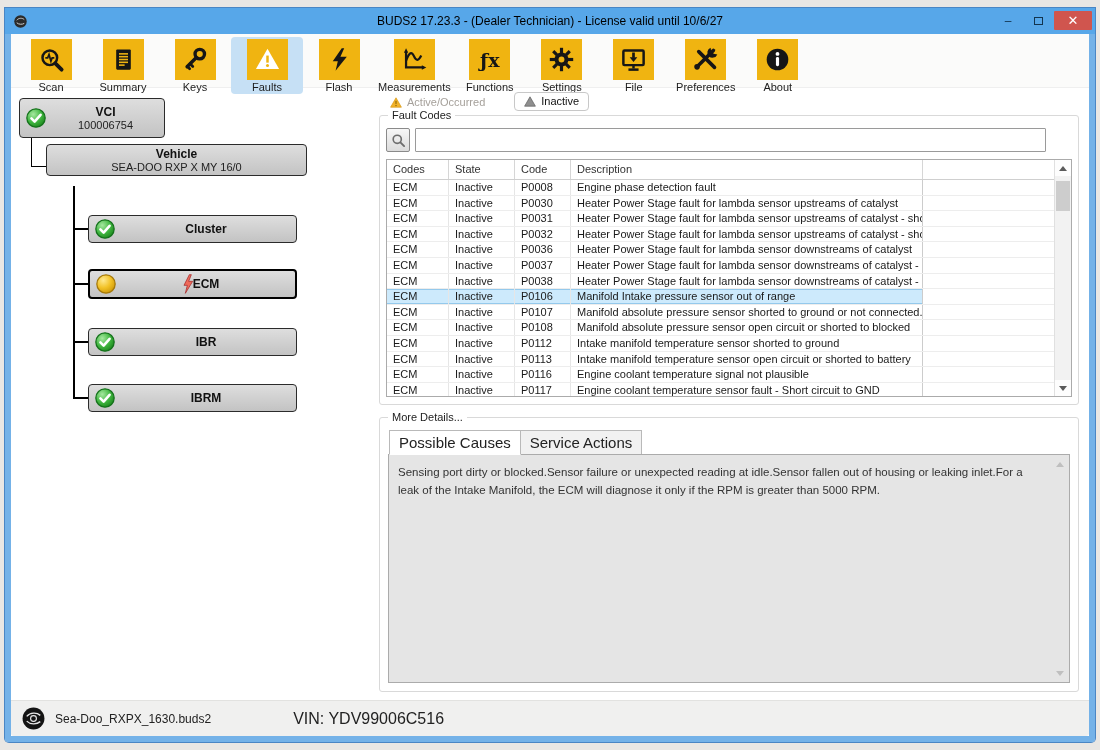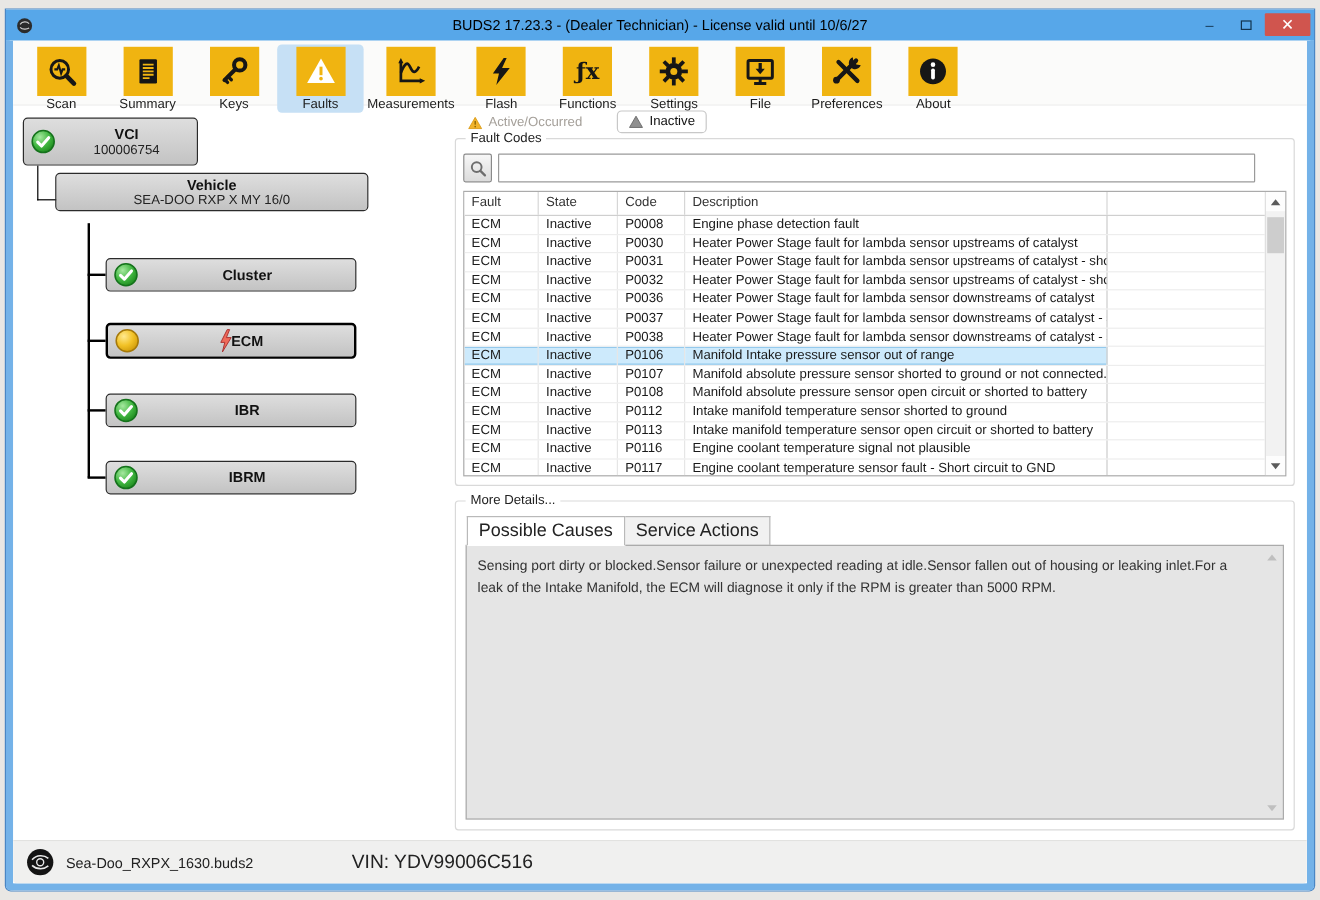--- a/index.html
+++ b/index.html
@@ -192,35 +192,35 @@
           <path d="M12 2.5 L22.3 20.5 L1.7 20.5 Z" fill="#ffffff"></path>
           <rect x="10.9" y="8.5" width="2.2" height="6.3" fill="#f0b411"></rect>
           <circle cx="12" cy="17.4" r="1.35" fill="#f0b411"></circle>
         </svg>
           </div>
         <div class="tlabel">Faults</div>
       </div>
       <div class="tb-item">
         <div class="ticon">
             <svg viewBox="0 0 24 24">
+          <path d="M14 2 L6 13.5 H10.5 L8.5 22 L18.5 9.5 H12.8 L16.2 2 Z" fill="#161616"></path>
+        </svg>
+          </div>
+        <div class="tlabel">Flash</div>
+      </div>
+      <div class="tb-item">
+        <div class="ticon">
+            <svg viewBox="0 0 24 24">
           <path d="M4.5 4.5 L4.5 19 L20 19" fill="none" stroke="#161616" stroke-width="2"></path>
           <path d="M4.5 13 C7.5 5.5,9.5 4.5,11.5 9 C13.5 13.5,15.5 13.5,18 8.5" fill="none" stroke="#161616" stroke-width="2"></path>
           <path d="M2.6 6 L4.5 2 L6.4 6 Z" fill="#161616"></path>
           <path d="M18.5 17 L22.5 19 L18.5 21 Z" fill="#161616"></path>
         </svg>
           </div>
         <div class="tlabel">Measurements</div>
-      </div>
-      <div class="tb-item">
-        <div class="ticon">
-            <svg viewBox="0 0 24 24">
-          <path d="M14 2 L6 13.5 H10.5 L8.5 22 L18.5 9.5 H12.8 L16.2 2 Z" fill="#161616"></path>
-        </svg>
-          </div>
-        <div class="tlabel">Flash</div>
       </div>
       <div class="tb-item">
         <div class="ticon">
             <span class="fx">ƒx</span>
           </div>
         <div class="tlabel">Functions</div>
       </div>
       <div class="tb-item">
         <div class="ticon">
             <svg viewBox="0 0 24 24">
@@ -376,21 +376,21 @@
               <svg width="15" height="15" viewBox="0 0 24 24">
                 <circle cx="10" cy="10" r="6.5" fill="none" stroke="#6e6e6e" stroke-width="2.6"></circle>
                 <line x1="15" y1="15" x2="21" y2="21" stroke="#6e6e6e" stroke-width="3" stroke-linecap="round"></line>
               </svg>
             </div>
             <input class="search-input" type="text" value="" style="">
           </div>
 
           <div class="ftable">
             <div class="fhead">
-              <div class="c c-mod">Fault</div>
+              <div class="c c-mod">Codes</div>
               <div class="c c-state">State</div>
               <div class="c c-code">Code</div>
               <div class="c c-desc">Description</div>
               <div class="c c-fill"></div>
             </div>
             <div class="fbody">
                 <div class="frow">
                   <div class="c c-mod">ECM</div>
                   <div class="c c-state">Inactive</div>
                   <div class="c c-code">P0008</div>
@@ -450,21 +450,21 @@
                   <div class="c c-mod">ECM</div>
                   <div class="c c-state">Inactive</div>
                   <div class="c c-code">P0107</div>
                   <div class="c c-desc">Manifold absolute pressure sensor shorted to ground or not connected.</div>
                   <div class="c c-fill"></div>
                 </div>
                 <div class="frow">
                   <div class="c c-mod">ECM</div>
                   <div class="c c-state">Inactive</div>
                   <div class="c c-code">P0108</div>
-                  <div class="c c-desc">Manifold absolute pressure sensor open circuit or shorted to battery</div>
+                  <div class="c c-desc">Manifold absolute pressure sensor open circuit or shorted to blocked</div>
                   <div class="c c-fill"></div>
                 </div>
                 <div class="frow">
                   <div class="c c-mod">ECM</div>
                   <div class="c c-state">Inactive</div>
                   <div class="c c-code">P0112</div>
                   <div class="c c-desc">Intake manifold temperature sensor shorted to ground</div>
                   <div class="c c-fill"></div>
                 </div>
                 <div class="frow">

